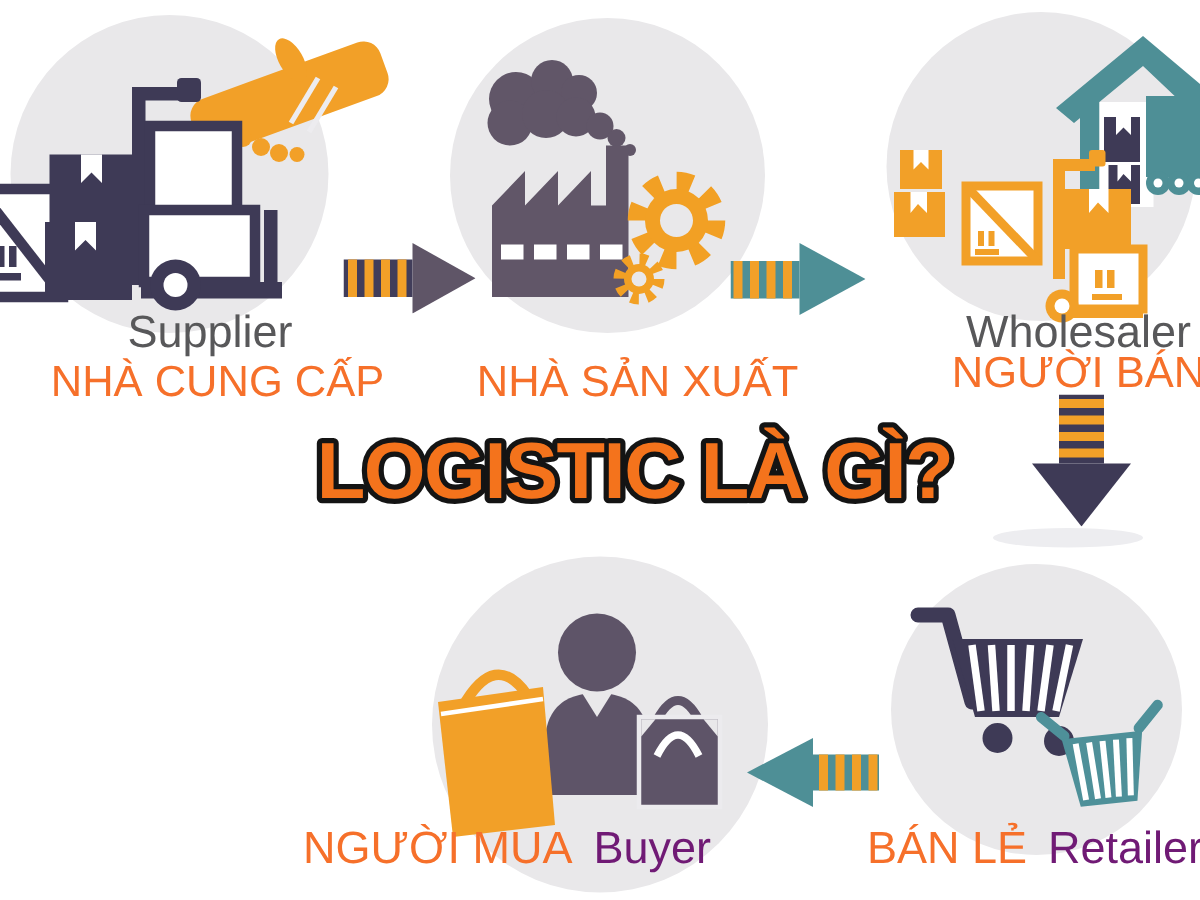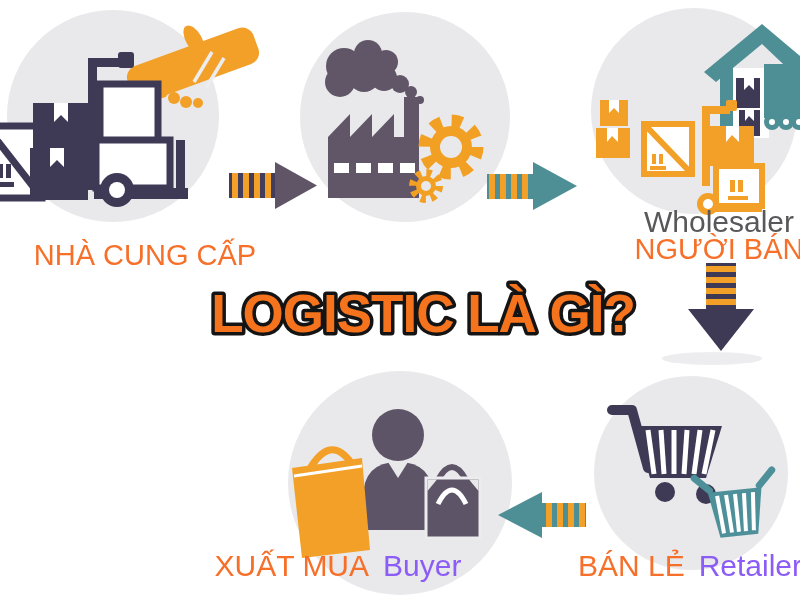--- a/index.html
+++ b/index.html
@@ -5,21 +5,21 @@
   html,body{margin:0;padding:0;background:#fff;}
   #stage{position:relative;width:800px;height:600px;background:#ffffff;overflow:hidden;
          font-family:"Liberation Sans","DejaVu Sans",sans-serif;}
   .abs{position:absolute;}
   .circle{position:absolute;border-radius:50%;background:#E9E8EA;}
   .node-label{position:absolute;text-align:center;white-space:nowrap;line-height:1.05;}
   .label-en{color:#58585A;font-size:30px;}
   .label-vi{color:#F6702A;font-size:29px;}
   .label-row{position:absolute;text-align:center;white-space:nowrap;font-size:30px;}
   .label-row .vi{color:#F6702A;}
-  .label-row .en{color:#8b5cf6;margin-left:14px;}
+  .label-row .en{color:#701a75;margin-left:14px;}
   .shadow-ellipse{position:absolute;border-radius:50%;background:#EDEDF0;}
   svg{display:block;}
 </style>
 </head>
 <body>
 
 <div id="stage">
 
   <div class="circle" style="left:7px;top:10px;width:212px;height:212px;"></div>
   <div class="circle" style="left:300px;top:12px;width:210px;height:210px;"></div>
@@ -221,26 +221,28 @@
     <rect x="48" y="11" width="6" height="24" fill="#F2A028"></rect>
     <rect x="59" y="11" width="6" height="24" fill="#F2A028"></rect>
     <rect x="70" y="11" width="6" height="24" fill="#F2A028"></rect>
     <rect x="81" y="11" width="6" height="24" fill="#F2A028"></rect>
   </svg>
 
   <svg class="abs" style="left:178px;top:278px" width="490" height="75" viewBox="0 0 490 75">
     <text x="245" y="54" text-anchor="middle" font-family="Liberation Sans, DejaVu Sans, sans-serif" font-weight="bold" font-size="53" fill="#F4731C" stroke="#141414" stroke-width="7" stroke-linejoin="round" paint-order="stroke" letter-spacing="-1">LOGISTIC LÀ GÌ?</text>
   </svg>
 
+  <div class="node-label label-en" style="left:0px;top:206px;width:280px;">Supplier</div>
   <div class="node-label label-vi" style="left:0px;top:240px;width:290px;text-align:center;">NHÀ CUNG CẤP</div>
 
+  <div class="node-label label-vi" style="left:285px;top:240px;width:280px;">NHÀ SẢN XUẤT</div>
 
   <div class="node-label label-en" style="left:590px;top:206px;width:258px;">Wholesaler</div>
   <div class="node-label label-vi" style="left:590px;top:234px;width:258px;">NGƯỜI BÁN</div>
 
   <div class="label-row" style="left:168px;top:549px;width:340px;">
-    <span class="vi">XUẤT MUA</span><span class="en">Buyer</span>
+    <span class="vi">NGƯỜI MUA</span><span class="en">Buyer</span>
   </div>
   <div class="label-row" style="left:555px;top:549px;width:270px;">
     <span class="vi">BÁN LẺ</span><span class="en">Retailer</span>
   </div>
 
 </div>
 
 </body></html>

